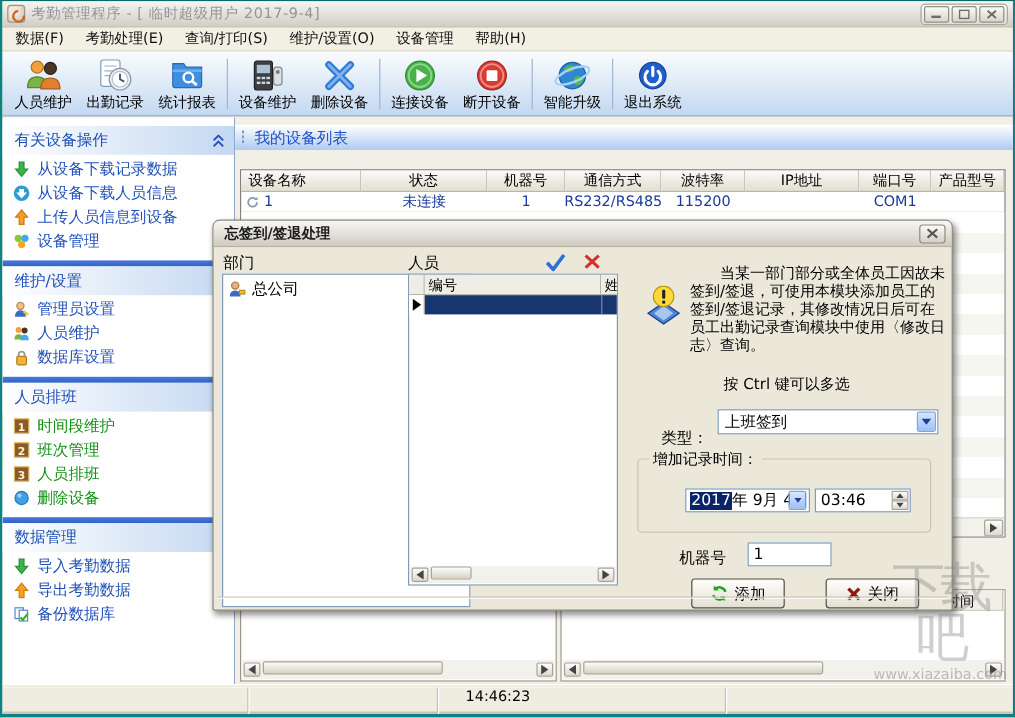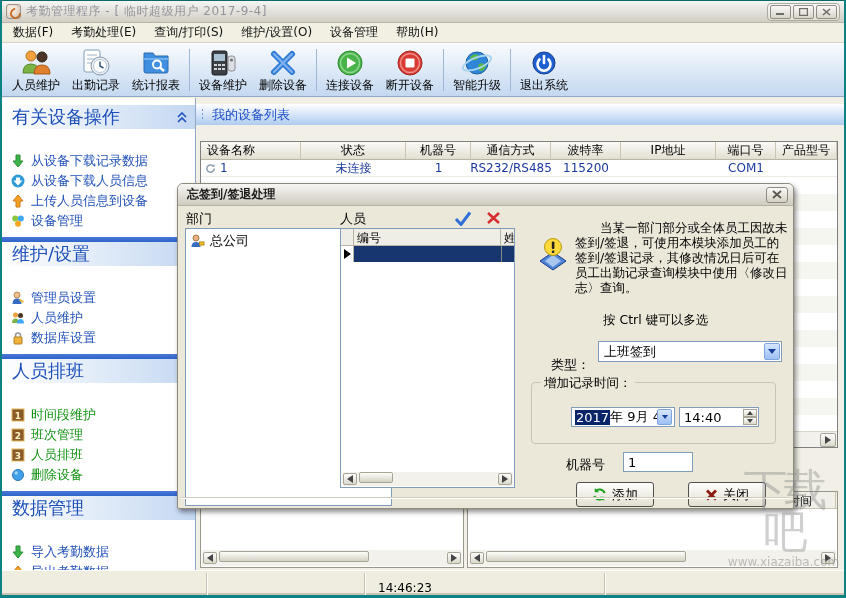--- a/index.html
+++ b/index.html
@@ -33,22 +33,22 @@
   .tbtn { display:flex; flex-direction:column; align-items:center; justify-content:flex-end;
           padding:2px 6px 3px 6px; border-radius:3px; }
   .tbtn .ticon { height:32px; display:flex; align-items:center; }
   .tbtn .tlabel { font-size:12px; color:#000; line-height:14px; white-space:nowrap; }
   .tsep { width:1px; background:#9FB6D4; margin:4px 3px; }
 
   
   .content { position:absolute; left:0; right:0; top:97px; bottom:25px; display:flex; }
   .sidebar { width:194px; background:#fff; border-right:1px solid #8FA8C8; overflow:hidden; }
   .sec-sep { height:5px; background:linear-gradient(#4A78D8,#2E64C8); }
-  .sec-h { height:24px; background:linear-gradient(90deg,#FEFEFE,#C4D8F2); color:#1C4FB8; font-size:18px;
-           display:flex; align-items:center; padding:0 8px 0 10px; margin-bottom:20px; }
+  .sec-h { height:24px; background:linear-gradient(90deg,#FEFEFE,#C4D8F2); color:#1C4FB8; font-size:13px;
+           display:flex; align-items:center; padding:0 8px 0 10px; margin-bottom:0; }
   .sec-h .flex1 { flex:1; }
   .sec-items { padding:2px 0 6px 0; }
   .side-item { height:20px; display:flex; align-items:center; gap:6px; padding-left:9px; font-size:13px; color:#2151B8; white-space:nowrap; }
   .side-item.green { color:#129112; }
   .side-item svg { flex:0 0 auto; }
 
   .main { position:relative; flex:1; background:#F2F0E6; }
   .caption { position:absolute; left:0; right:0; top:6px; height:21px;
              background:linear-gradient(#FFFFFF,#AECBF0); color:#2050C8; font-size:13px;
              display:flex; align-items:center; padding-left:16px; }
@@ -85,21 +85,21 @@
   .low-left { position:absolute; left:4px; top:353px; width:264px; bottom:2px; background:#fff; border:1px solid #9A978A; }
   .low-right { position:absolute; left:271px; top:353px; width:371px; bottom:2px; background:#fff; border:1px solid #9A978A;margin-top:40px; }
   .low-head { height:17px; background:#F0EFE8; border-bottom:1px solid #C8C5B5; position:relative; }
   .low-head .cell { position:absolute; left:315px; width:53px; top:0; bottom:0; border-left:1px solid #C8C5B5;
                     border-right:1px solid #C8C5B5; font-size:12px; color:#000; padding:1px 0 0 4px; background:#F0EFE8; }
 
   
   .statusbar { position:absolute; left:0; right:0; bottom:0; height:25px; background:#EFEDE0;
                border-top:1px solid #fff; box-shadow:0 -2px 0 #C9C6B6 inset; display:flex; align-items:stretch;
                padding-top:2px; }
-  .sb-sec { border-right:1px solid #C6C2B2; box-shadow:1px 0 0 #fff; display:flex; align-items:flex-end; padding:0 13px; }
+  .sb-sec { border-right:1px solid #C6C2B2; box-shadow:1px 0 0 #fff; display:flex; align-items:flex-start; padding:0 23px; }
   .sb-time { font-size:12px; color:#000; }
 
   
   .dialog { position:absolute; left:175px; top:182px; width:617px; height:326px; z-index:50;
             background:#EBE8DA; border:1px solid #8E8A7E; border-radius:6px 6px 2px 2px;
             box-shadow:2px 3px 5px rgba(0,0,0,.45); }
   .dlg-title { height:22px; background:linear-gradient(#F7F6F3,#CFCBC1); border-bottom:1px solid #B5B1A5;
                border-radius:5px 5px 0 0; display:flex; align-items:center; padding:0 5px 0 9px; }
   .dlg-title-text { flex:1; font-size:12px; font-weight:bold; color:#1a1a1a; }
   .dlg-close { width:22px; height:16px; background:linear-gradient(#FBFAF8,#D4D0C5); border:1px solid #8E8A7E;
@@ -607,21 +607,21 @@
       <div class="grp">
         <div class="grp-title">增加记录时间：</div>
         <div class="date-field sunken">
           <span class="date-year">2017</span>
           <span class="date-rest">年 9月 4日</span>
           <div class="dd-btn date-dd" style="width:15px;height:16px">
               <div class="dd-tri" style="border-width:4px 3.5px 0 3.5px"></div>
             </div>
         </div>
         <div class="time-field sunken">
-          <div class="time-val">14:40</div>
+          <div class="time-val">03:46</div>
           <div class="spinner">
             <div class="spin-btn">
                 <div class="tri-u"></div>
               </div>
             <div class="spin-btn">
                 <div class="tri-d"></div>
               </div>
           </div>
         </div>
       </div>

